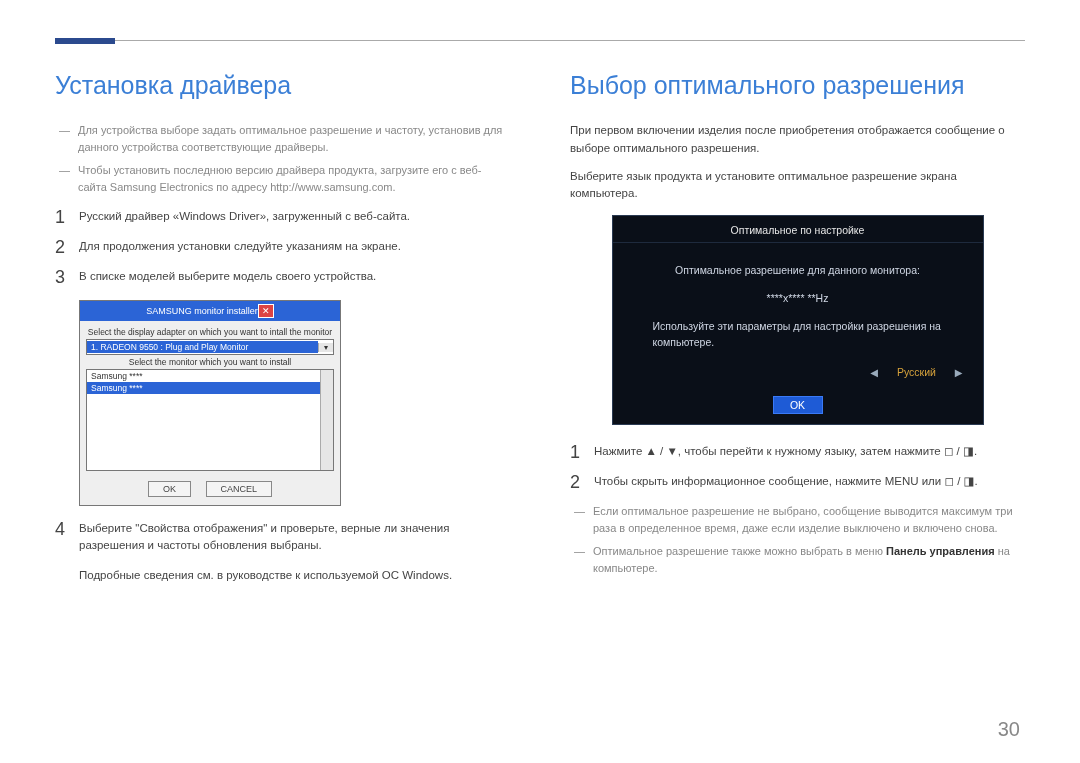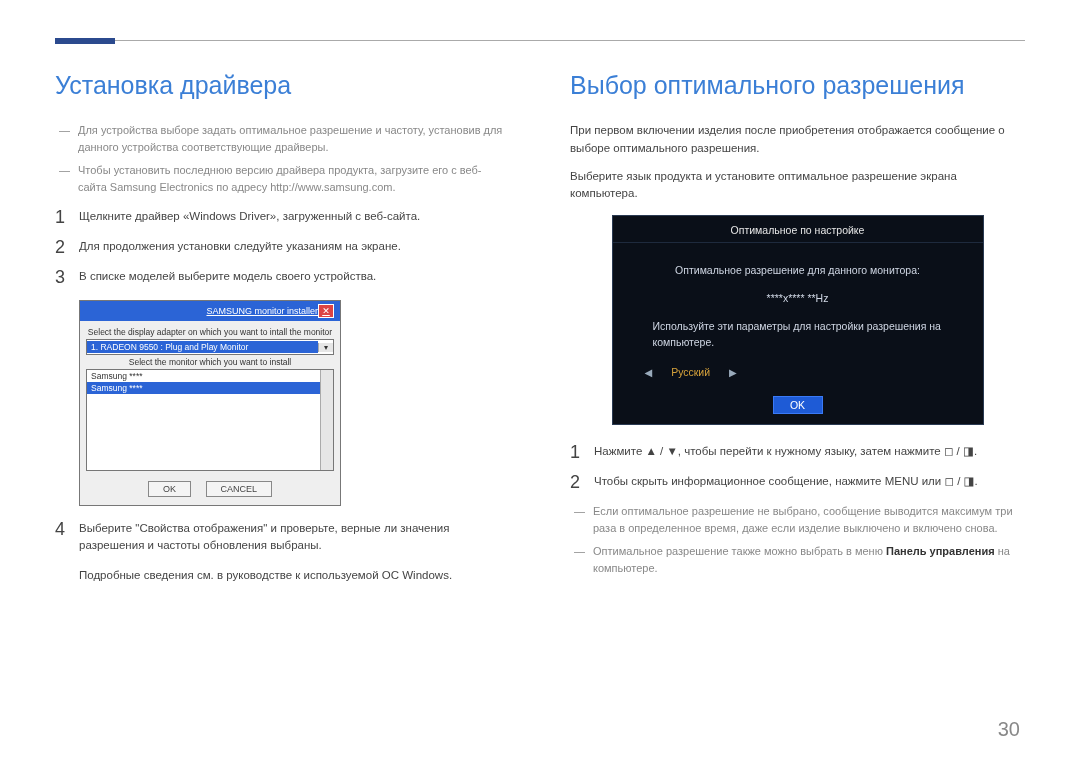--- a/index.html
+++ b/index.html
@@ -93,24 +93,23 @@
     margin: 14px 0 14px 24px;
     border: 1px solid #777;
     font-size: 9px;
     background: #efefef;
   }
   .installer-title {
     background: #2b64d6;
     color: #fff;
     padding: 3px 6px;
     display: flex;
-    justify-content: flex-end;
+    justify-content: center;
     align-items: center;
     font-size: 9px;
-    text-decoration: underline;
   }
   .installer-close {
     background: #d44;
     color: #fff;
     width: 14px;
     height: 12px;
     text-align: center;
     line-height: 12px;
     font-size: 9px;
     border: 1px solid #fff;
@@ -199,22 +198,22 @@
     text-align: center;
     padding: 6px 24px;
     line-height: 1.5;
   }
   .osd-left {
     text-align: left;
     padding: 6px 40px;
     line-height: 1.5;
   }
   .osd-lang {
-    text-align: left;
-    padding: 10px 16px;
+    text-align: right;
+    padding: 10px 4px;
   }
   .osd-lang span.tri {
     color: #9ab;
     font-size: 10px;
     margin: 0 16px;
   }
   .osd-lang span.lang {
     color: #d6a23b;
   }
   .osd-ok {
@@ -258,21 +257,21 @@
         <span class="note-dash glyph">―</span>
         <span>Для устройства выборе задать оптимальное разрешение и частоту, установив для данного устройства соответствующие драйверы.</span>
       </div>
       <div class="note-line">
         <span class="note-dash glyph">―</span>
         <span>Чтобы установить последнюю версию драйвера продукта, загрузите его с веб-сайта Samsung Electronics по адресу http://www.samsung.com.</span>
       </div>
 
       <div class="step">
         <div class="step-num">1</div>
-        <div>Щелкните драйвер «Windows Driver», загруженный с веб-сайта.</div>
+        <div>Русский драйвер «Windows Driver», загруженный с веб-сайта.</div>
       </div>
       <div class="step">
         <div class="step-num">2</div>
         <div>Для продолжения установки следуйте указаниям на экране.</div>
       </div>
       <div class="step">
         <div class="step-num">3</div>
         <div>В списке моделей выберите модель своего устройства.</div>
       </div>
 

